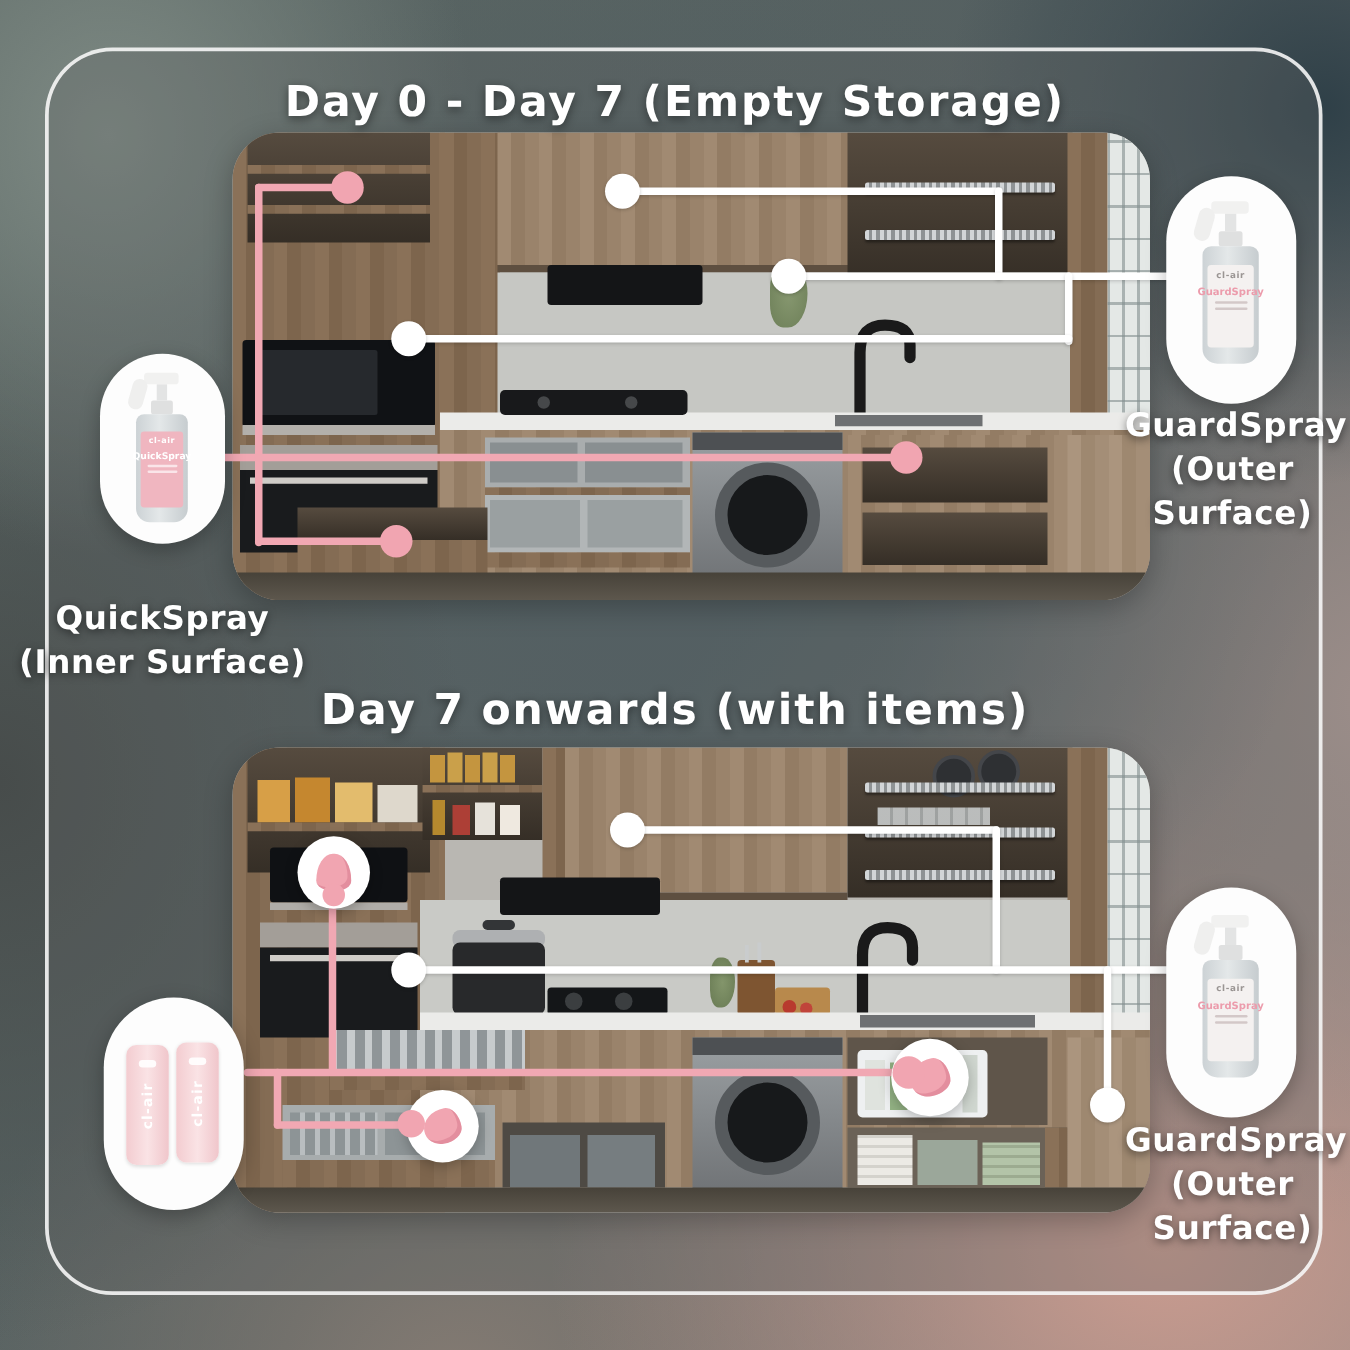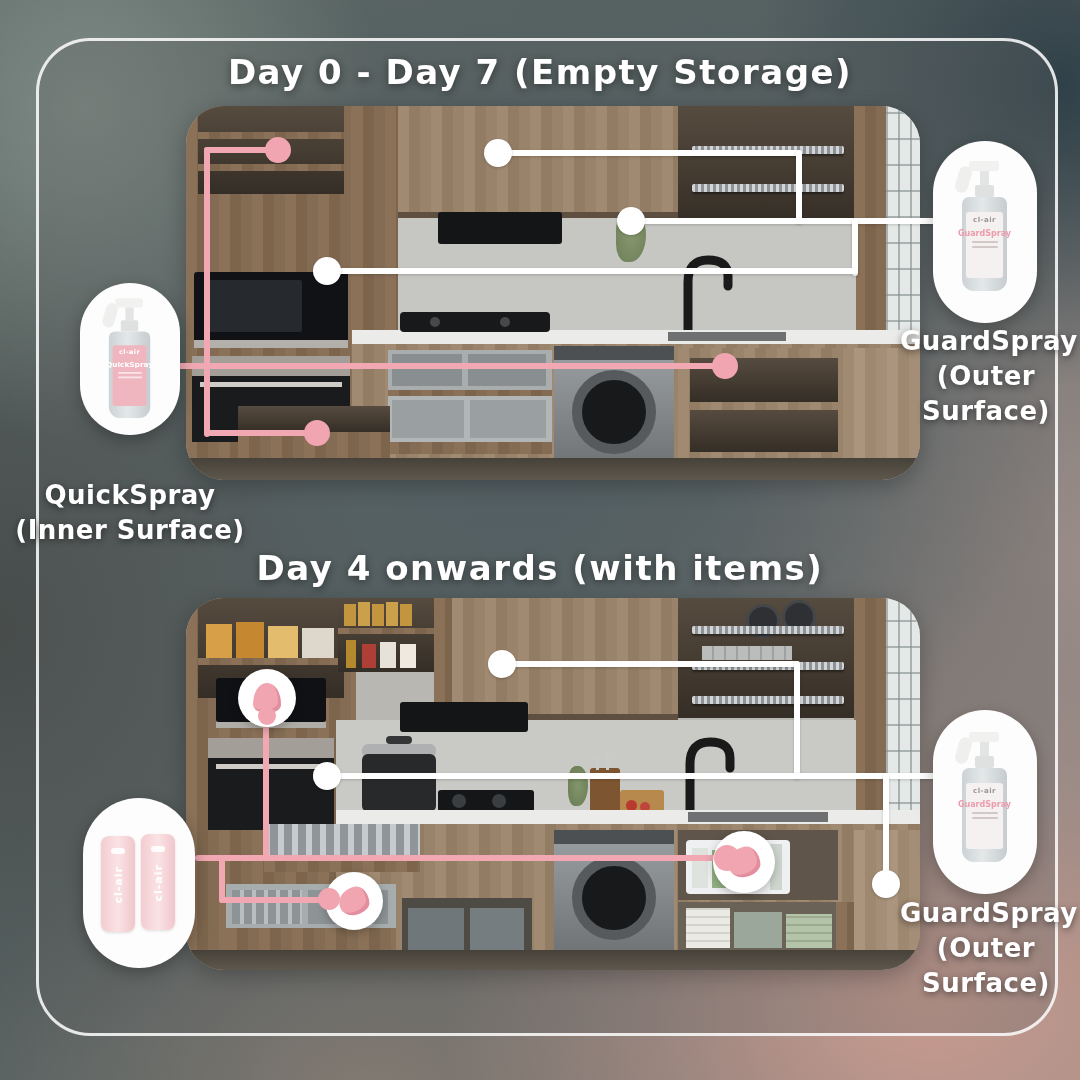--- a/index.html
+++ b/index.html
@@ -69,22 +69,22 @@
   .can-slot{position:absolute;left:10px;top:12px;width:14px;height:6px;background:rgba(255,255,255,.9);border-radius:3px;}
   .can-brand{position:absolute;left:50%;top:30px;transform:translateX(-50%) rotate(180deg);
     writing-mode:vertical-rl;color:#fff;font-weight:bold;font-size:11px;letter-spacing:1px;}
 </style>
 </head>
 <body>
 
 <div id="canvas">
   <div class="a card"></div>
 
-  <div class="a title" style="top:52px;">Day 0 - Day 7 (Empty Storage)</div>
-  <div class="a title" style="top:548px;">Day 4 onwards (with items)</div>
+  <div class="a title" style="top:62px;">Day 0 - Day 7 (Empty Storage)</div>
+  <div class="a title" style="top:548px;">Day 7 onwards (with items)</div>
 
   <div class="a photo" style="left:186px;top:106px;height:374px;">
     <div class="a wvd" style="left:0;top:0;width:170px;height:374px;"></div>
     <div class="a int" style="left:12px;top:0;width:146px;height:88px;"></div>
     <div class="a wvd" style="left:12px;top:26px;width:146px;height:7px;"></div>
     <div class="a wvd" style="left:12px;top:58px;width:146px;height:7px;"></div>
     <div class="a" style="left:8px;top:166px;width:154px;height:70px;background:#101215;border-radius:3px;"></div>
     <div class="a" style="left:20px;top:174px;width:96px;height:52px;background:#26292d;border-radius:2px;"></div>
     <div class="a" style="left:8px;top:234px;width:154px;height:8px;background:#b3b0ab;"></div>
     <div class="a" style="left:6px;top:250px;width:158px;height:20px;background:#a39e98;"></div>

